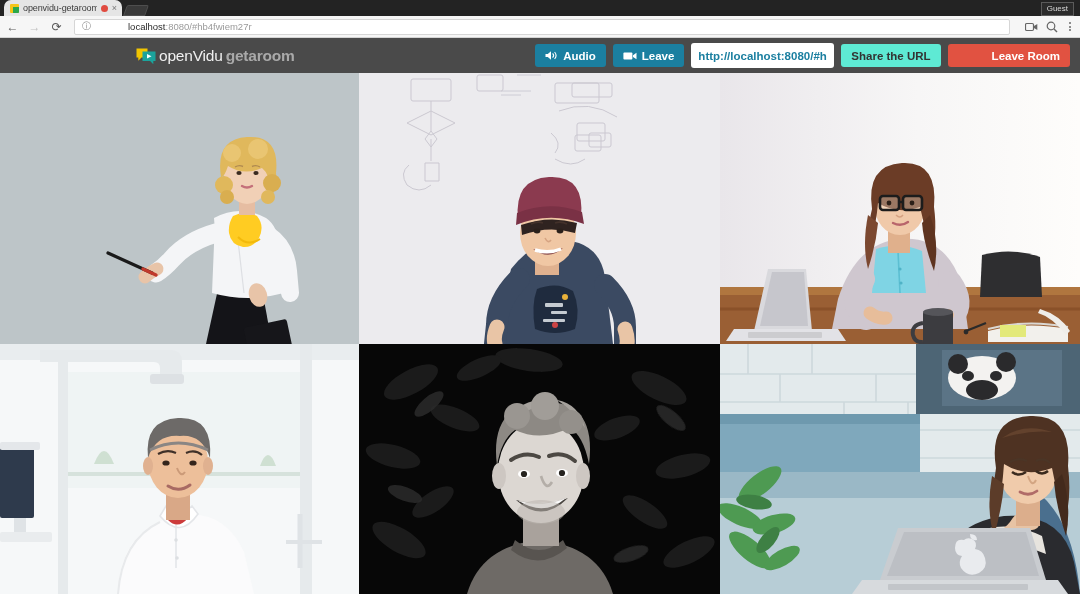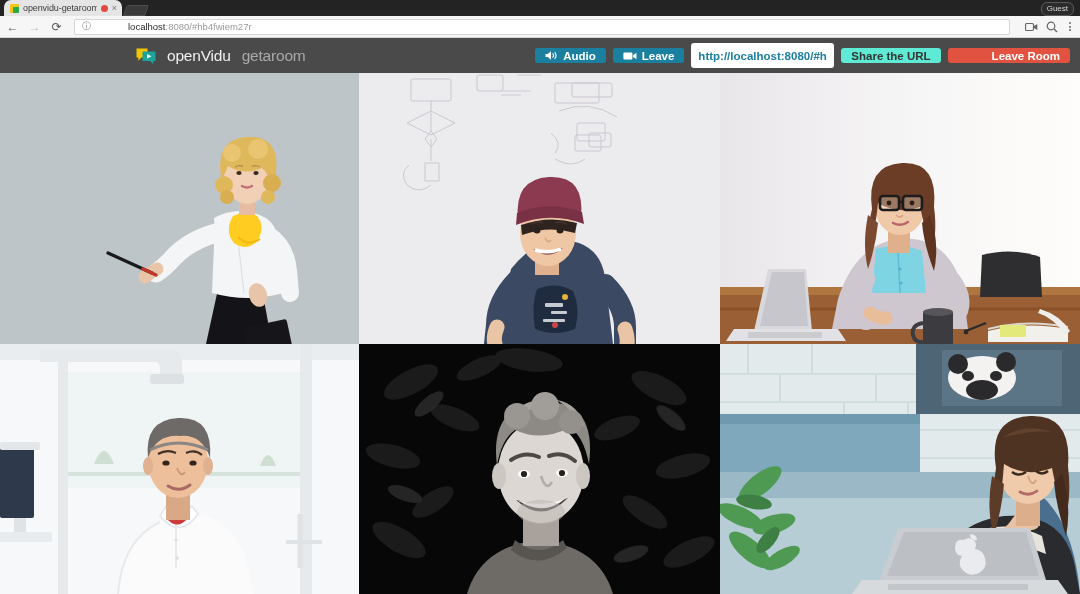--- a/index.html
+++ b/index.html
@@ -77,21 +77,21 @@
     transform: skewX(-20deg);
     border-top-left-radius: 2px;
     border-top-right-radius: 2px;
   }
   .guest-btn {
     position: absolute;
     right: 6px; top: 2px;
     font-size: 8px;
     color: #d8d8d8;
     border: 1px solid #5a5a5a;
-    border-radius: 6px;
+    border-radius: 0;
     padding: 1px 5px;
     line-height: 10px;
     background: #2b2b2b;
   }
 
   .browser-toolbar {
     height: 22px;
     background: #f6f6f6;
     border-bottom: 1px solid #d4d4d4;
     display: flex;
@@ -145,48 +145,48 @@
     height: 35px;
     background: #4a4a4a;
     display: flex;
     align-items: center;
     padding: 0 10px 0 0;
     position: relative;
   }
   .brand {
     display: flex;
     align-items: center;
-    gap: 11px;
+    gap: 3px;
     margin-left: 136px;
   }
   .brand-logo { width: 20px; height: 18px; display: block; }
   .brand-name {
     font-size: 15.5px;
     color: #f0f0f0;
     letter-spacing: -0.2px;
   }
   .brand-name .ov-light { font-weight: 300; }
   .brand-room {
     font-size: 15.5px;
     color: #a9a9a9;
-    font-weight: 400;
+    font-weight: 700;
     letter-spacing: -0.2px;
   }
   .header-actions {
     margin-left: auto;
     display: flex;
     align-items: center;
     gap: 7px;
   }
   .btn {
     border: none;
     border-radius: 3px;
     font-size: 11.5px;
     font-weight: 700;
-    height: 15px;
+    height: 23px;
     padding: 0 10px;
     display: flex;
     align-items: center;
     gap: 5px;
     cursor: pointer;
     font-family: "Liberation Sans", sans-serif;
     white-space: nowrap;
   }
   .btn-teal { background: #1b7fa0; color: #ffffff; }
   .btn-white { background: #5eead4; color: #333333; }

